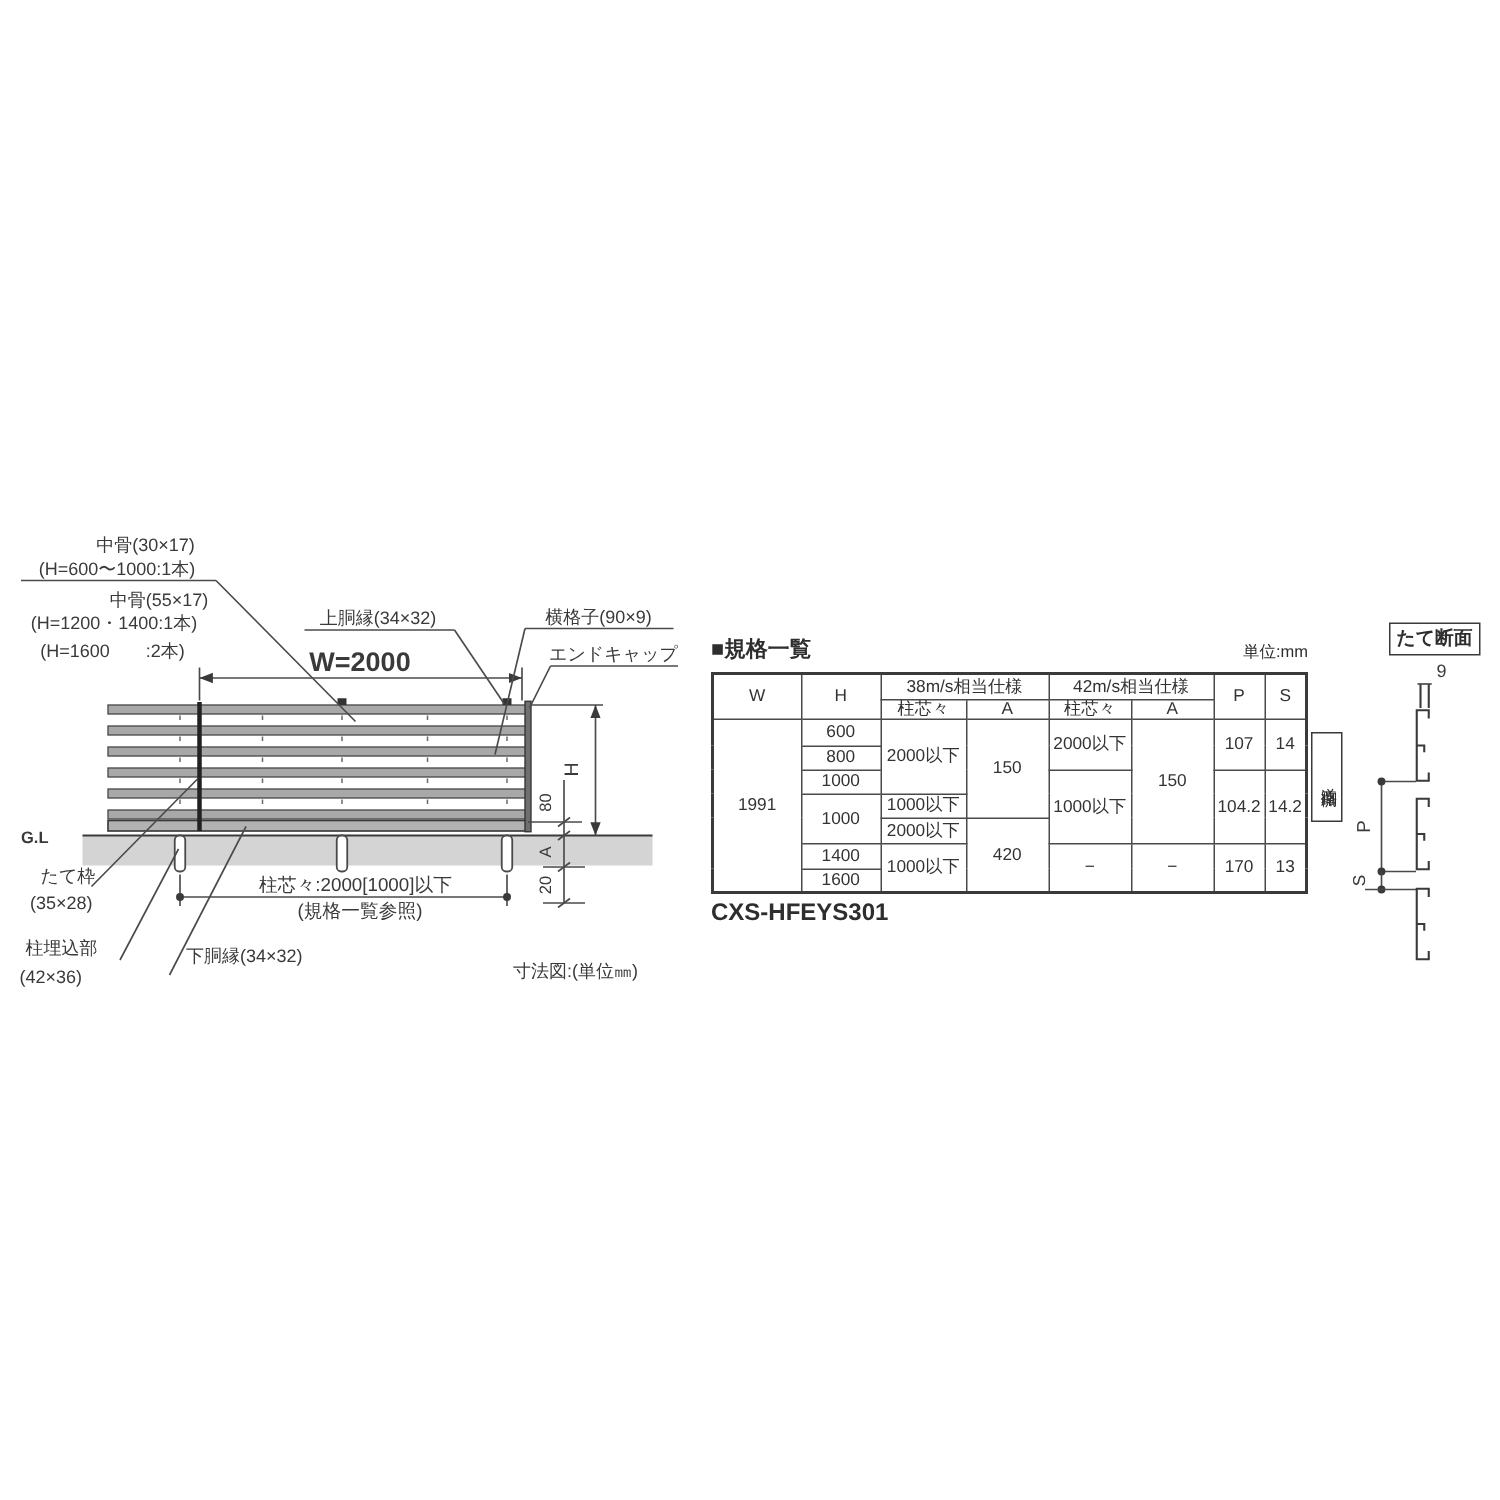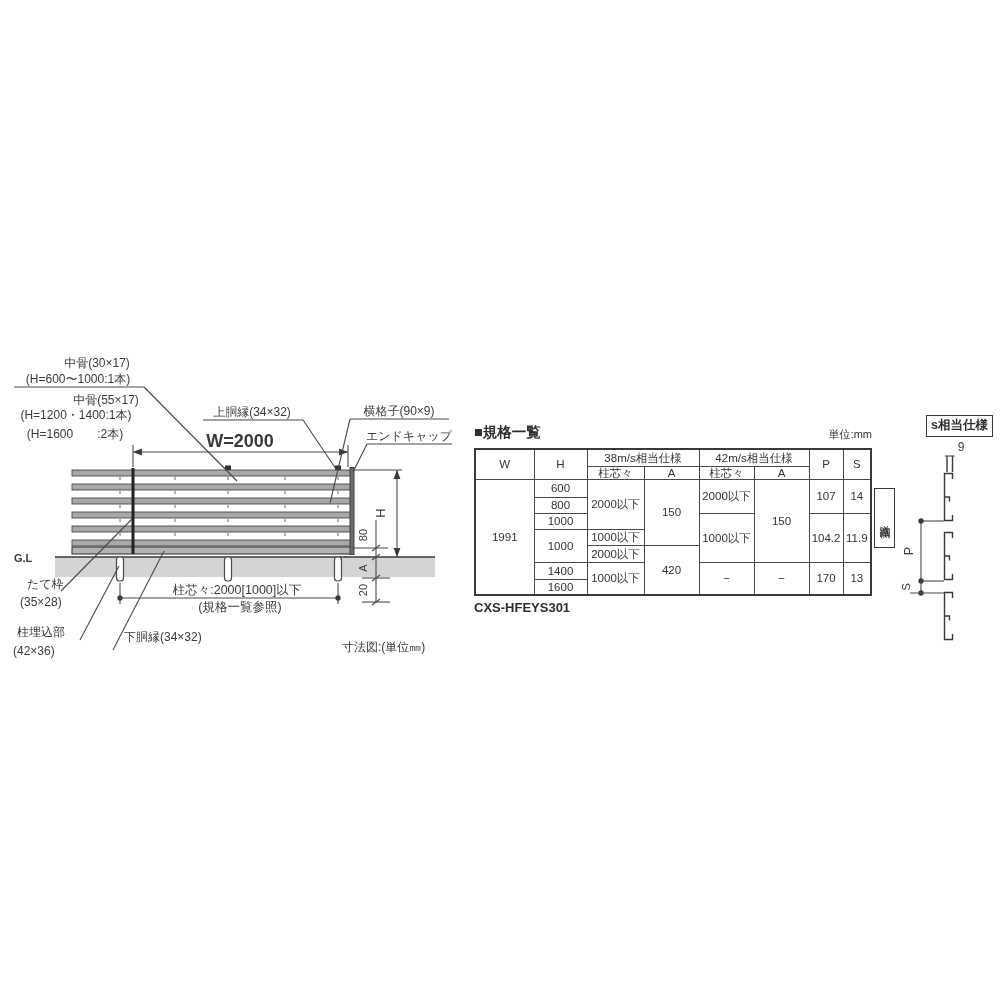--- a/index.html
+++ b/index.html
@@ -16,21 +16,21 @@
   .ln2{stroke:#3a3a3a;stroke-width:1.4;fill:none;}
   .dash{stroke:#6a6a6a;stroke-width:1;fill:none;stroke-dasharray:3 4;}
   
   .spec{position:absolute;left:474px;top:423px;width:398px;}
   .spec-head{display:flex;justify-content:space-between;align-items:flex-end;margin-bottom:6px;}
   .spec-title{font-size:14.5px;font-weight:bold;color:#2e2e2e;}
   .spec-unit{font-size:11px;color:#2e2e2e;}
   table.grid{border-collapse:collapse;width:396px;table-layout:fixed;border:2px solid #3a3a3a;}
   table.grid td,table.grid th{border:1px solid #4a4a4a;text-align:center;vertical-align:middle;
       font-size:11.5px;font-weight:normal;color:#333;padding:0;line-height:1.05;}
-  .model{font-size:13px;font-weight:bold;margin-top:4px;color:#2e2e2e;}
+  .model{font-size:16px;font-weight:bold;margin-top:4px;color:#2e2e2e;}
   
   .boxlabel{position:absolute;border:1.5px solid #3a3a3a;color:#2e2e2e;background:#fff;}
   .sec-title{left:926px;top:415px;padding:1px 4px 2px 4px;font-size:12.5px;font-weight:bold;}
   .road{left:874px;top:488px;width:19px;height:58px;display:flex;align-items:center;justify-content:center;
         writing-mode:vertical-rl;text-orientation:upright;font-size:11px;letter-spacing:1px;border-width:1.3px;}
 </style>
 </head>
 <body>
 
 <div id="stage">
@@ -156,21 +156,21 @@
       <line class="ln" x1="921" y1="521" x2="944" y2="521"></line>
       <line class="ln" x1="921" y1="581" x2="944" y2="581"></line>
       <line class="ln" x1="921" y1="521" x2="921" y2="581" marker-start="url(#dotm)" marker-end="url(#dotm)"></line>
       <text class="t125" text-anchor="middle" transform="rotate(-90 913 551)" x="913" y="551">P</text>
       <line class="ln" x1="921" y1="581" x2="921" y2="593" marker-end="url(#dotm)"></line>
       <line class="ln" x1="910" y1="593" x2="944" y2="593"></line>
       <text class="t115" text-anchor="middle" transform="rotate(-90 910 587)" x="910" y="587">S</text>
     </g>
   </svg>
 
-  <div class="boxlabel sec-title">s相当仕様</div>
+  <div class="boxlabel sec-title">たて断面</div>
   <div class="boxlabel road">道路側</div>
 
   <div class="spec">
     <div class="spec-head">
       <span class="spec-title">■規格一覧</span>
       <span class="spec-unit">単位:mm</span>
     </div>
     <table class="grid">
       <colgroup>
         <col style="width:59px">
@@ -207,21 +207,21 @@
           <td rowspan="2">107</td>
           <td rowspan="2">14</td>
         </tr>
         <tr style="height:16px">
           <td>800</td>
         </tr>
         <tr style="height:16px">
           <td>1000</td>
           <td rowspan="3">1000以下</td>
           <td rowspan="3">104.2</td>
-          <td rowspan="3">11.9</td>
+          <td rowspan="3">14.2</td>
         </tr>
         <tr style="height:16px">
           <td rowspan="2">1000</td>
           <td>1000以下</td>
         </tr>
         <tr style="height:17px">
           <td>2000以下</td>
           <td rowspan="3">420</td>
         </tr>
         <tr style="height:17px">

